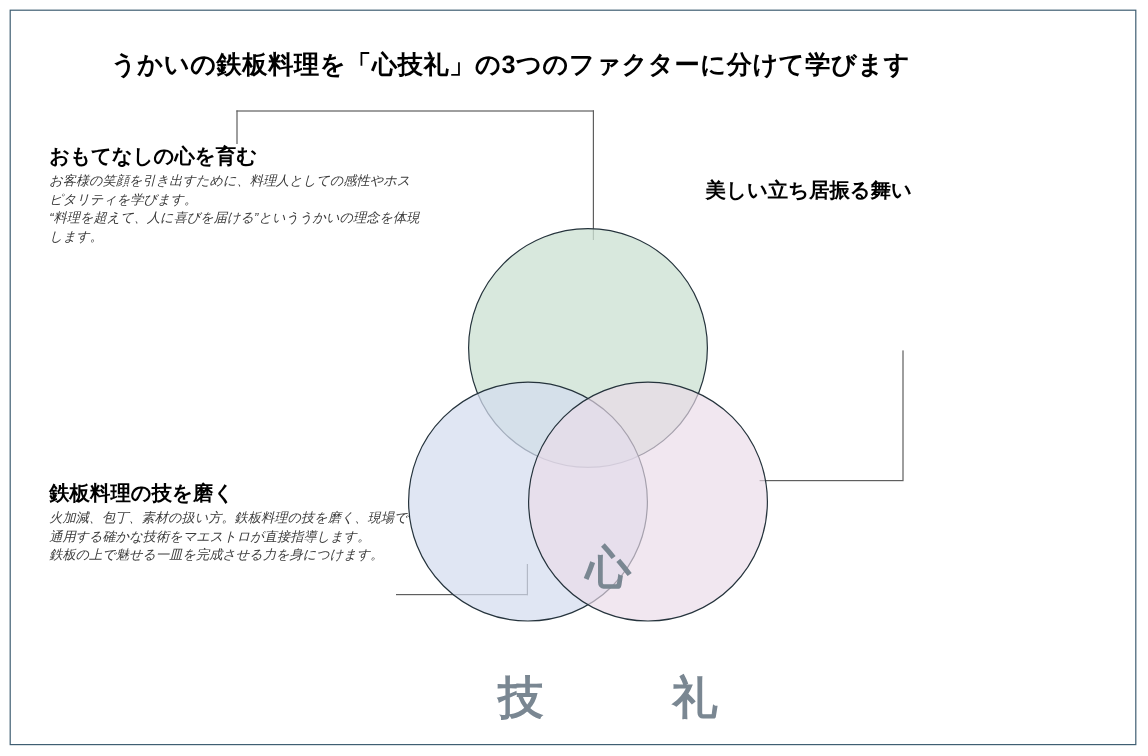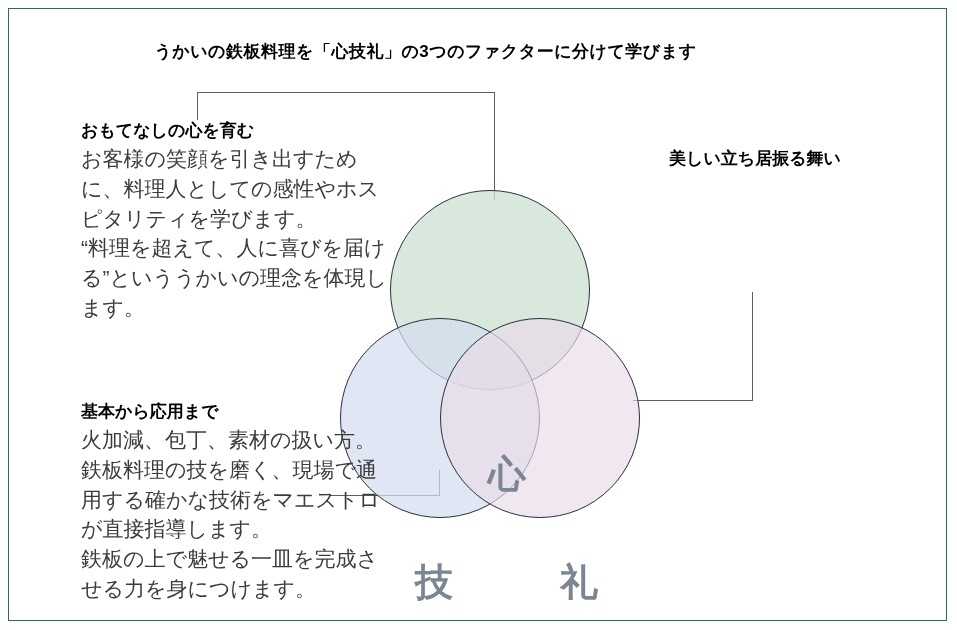--- a/index.html
+++ b/index.html
@@ -25,21 +25,21 @@
     height: 613px;
     border: 1px solid #3f5e72;
     box-sizing: border-box;
   }
   .title {
     position: absolute;
     left: 0;
     top: 40px;
     width: 851px;
     text-align: center;
-    font-size: 17px;
+    font-size: 21px;
     font-weight: bold;
     color: #000000;
     letter-spacing: 0.5px;
     white-space: nowrap;
   }
 
   
   .venn {
     position: absolute;
     left: 340px;
@@ -96,36 +96,37 @@
 
   
   .conn-b-v  { left: 752px; top: 292px; width: 0;   height: 108px; border-left-width: 1px; }
   .conn-b-h  { left: 633px; top: 400px; width: 120px; height: 0;   border-top-width: 1px; }
 
   
   .conn-c-h  { left: 330px; top: 495px; width: 110px; height: 0;   border-top-width: 1px; }
   .conn-c-v  { left: 439px; top: 470px; width: 0;   height: 26px;  border-left-width: 1px; }
 
   
-  .block { position: absolute; margin-left: 40px; }
+  .block { position: absolute; }
   .block-heading {
     font-size: 17px;
     font-weight: bold;
     color: #000000;
     margin-bottom: 2px;
     white-space: nowrap;
   }
   .block-body {
-    font-size: 21px;
+    font-size: 11px;
     color: #3b3b3b;
     line-height: 1.42;
     white-space: pre-line;
+    font-style: italic;
   }
   .block-omotenashi { left: 41px;  top: 119px; width: 310px; }
-  .block-utsukushii { left: 629px; top: 147px; width: 300px; }
+  .block-utsukushii { left: 588px; top: 147px; width: 300px; }
   .block-teppan     { left: 41px;  top: 400px; width: 300px; }
 </style>
 </head>
 <body>
 
 <div id="page">
 
   <div class="outer-frame"></div>
 
   <div class="title">うかいの鉄板料理を「心技礼」の3つのファクターに分けて学びます</div>
@@ -153,18 +154,18 @@
     <div class="block-heading">おもてなしの心を育む</div>
     <div class="block-body">お客様の笑顔を引き出すために、料理人としての感性やホスピタリティを学びます。
 “料理を超えて、人に喜びを届ける”といううかいの理念を体現します。</div>
   </div>
 
   <div class="block block-utsukushii">
     <div class="block-heading">美しい立ち居振る舞い</div>
   </div>
 
   <div class="block block-teppan">
-    <div class="block-heading">基本から応用まで</div>
+    <div class="block-heading">鉄板料理の技を磨く</div>
     <div class="block-body">火加減、包丁、素材の扱い方。鉄板料理の技を磨く、現場で通用する確かな技術をマエストロが直接指導します。
 鉄板の上で魅せる一皿を完成させる力を身につけます。</div>
   </div>
 
 </div>
 
 </body></html>

